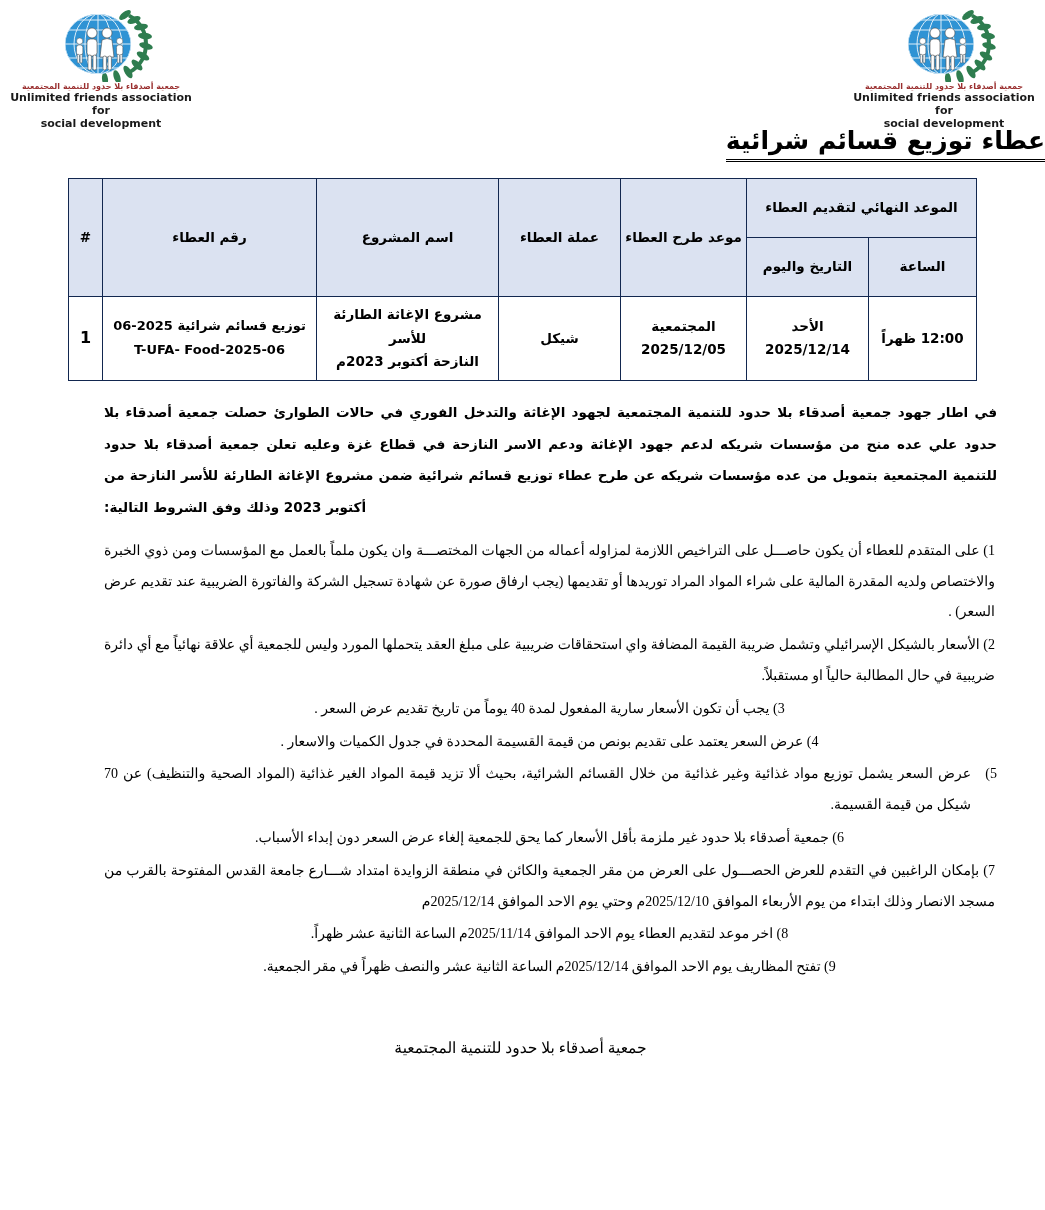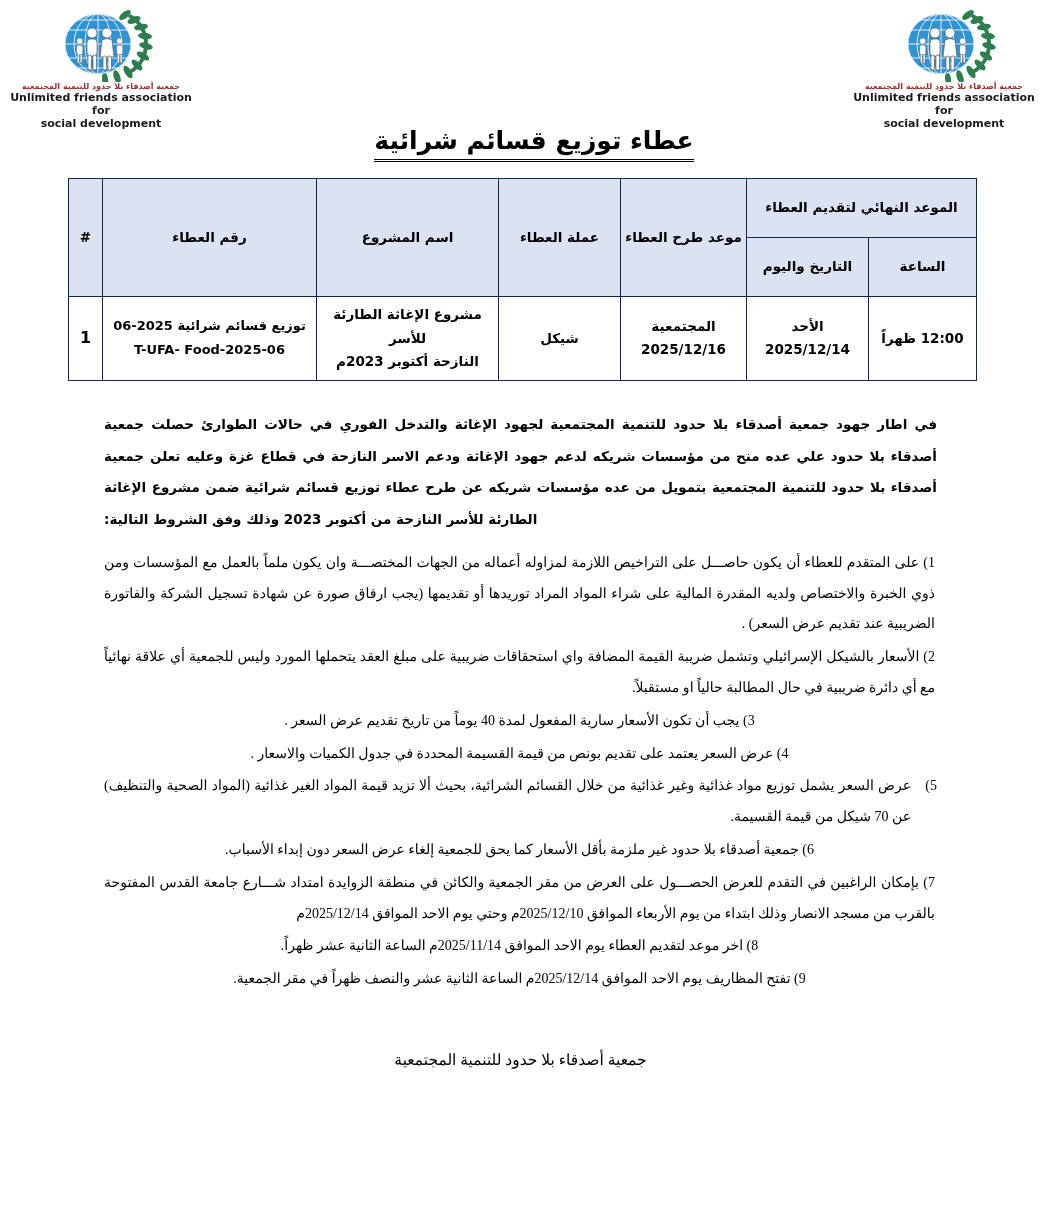--- a/index.html
+++ b/index.html
@@ -53,21 +53,20 @@
     font-family: "DejaVu Sans", sans-serif;
     font-size: 11px;
     font-weight: bold;
     color: #1a1a1a;
     display: block;
     line-height: 1.18;
   }
 
   
   .doc-title-wrap {
-    text-align: center;
     margin-top: 6px;
     margin-bottom: 16px;
     margin-left: 23px;
   }
   .doc-title {
     display: inline-block;
     font-family: "DejaVu Sans", sans-serif;
     font-size: 25px;
     font-weight: bold;
     letter-spacing: 1px;
@@ -109,22 +108,22 @@
   .col-project  { width: 182px; }
   .col-currency { width: 122px; }
   .col-launch   { width: 126px; }
   .col-date     { width: 122px; }
   .col-time     { width: 108px; }
   td.cell-idx { font-size: 16px; }
   td.cell-num { font-size: 13px; line-height: 1.9; }
 
   
   .content {
-    padding: 0 108px 0 104px;
-    margin-top: 28px;
+    padding: 0 48px 0 104px;
+    margin-top: 16px;
     direction: rtl;
   }
   .intro {
     font-family: "DejaVu Sans", sans-serif;
     font-weight: bold;
     font-size: 13.5px;
     line-height: 2.35;
     text-align: justify;
     text-align-last: left;
     margin: 0;
@@ -349,21 +348,21 @@
   </thead>
   <tbody>
     <tr>
       <td>12:00 ظهراً</td>
       <td>
         <div>الأحد</div>
         <div>2025/12/14</div>
       </td>
       <td>
         <div>المجتمعية</div>
-        <div>2025/12/16</div>
+        <div>2025/12/05</div>
       </td>
       <td>شيكل</td>
       <td>
         <div>مشروع الإغاثة الطارئة للأسر</div>
         <div>النازحة أكتوبر 2023م</div>
       </td>
       <td class="cell-num">
         <div>توزيع قسائم شرائية 2025-06</div>
         <div>T-UFA- Food-2025-06</div>
       </td>

